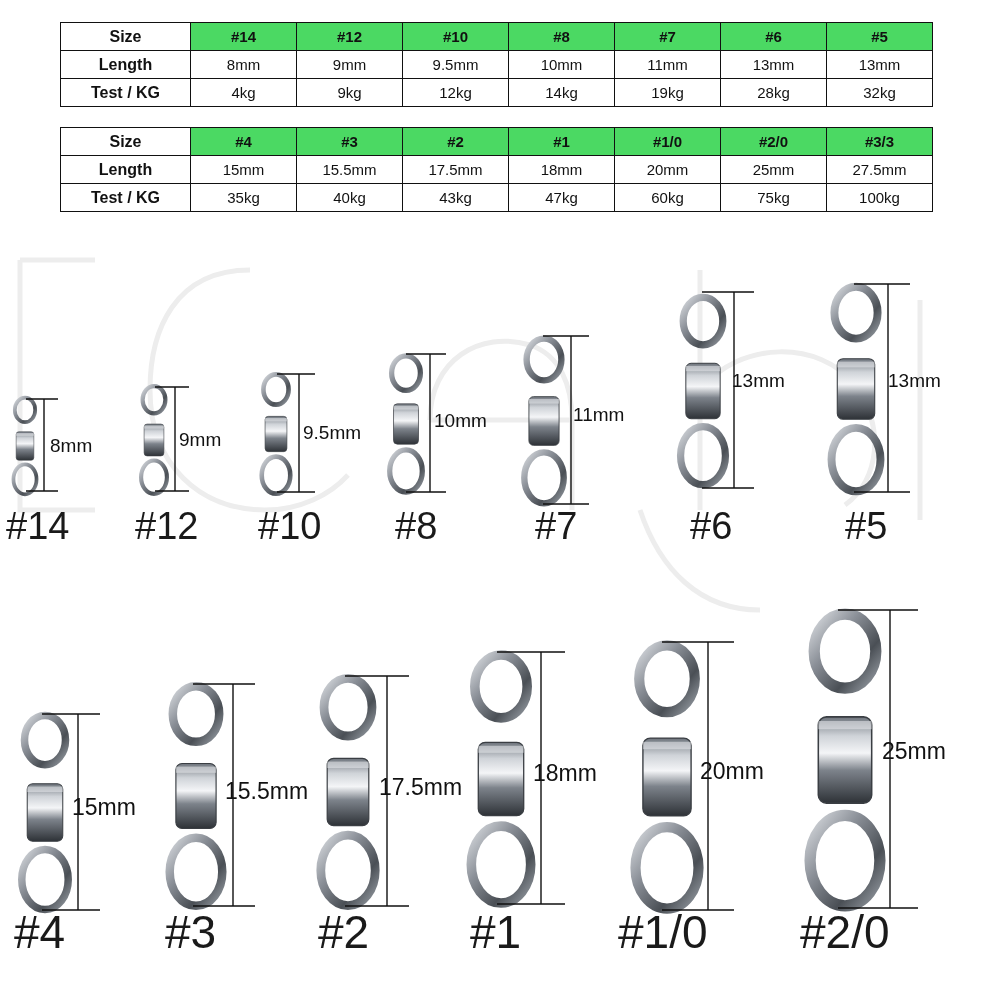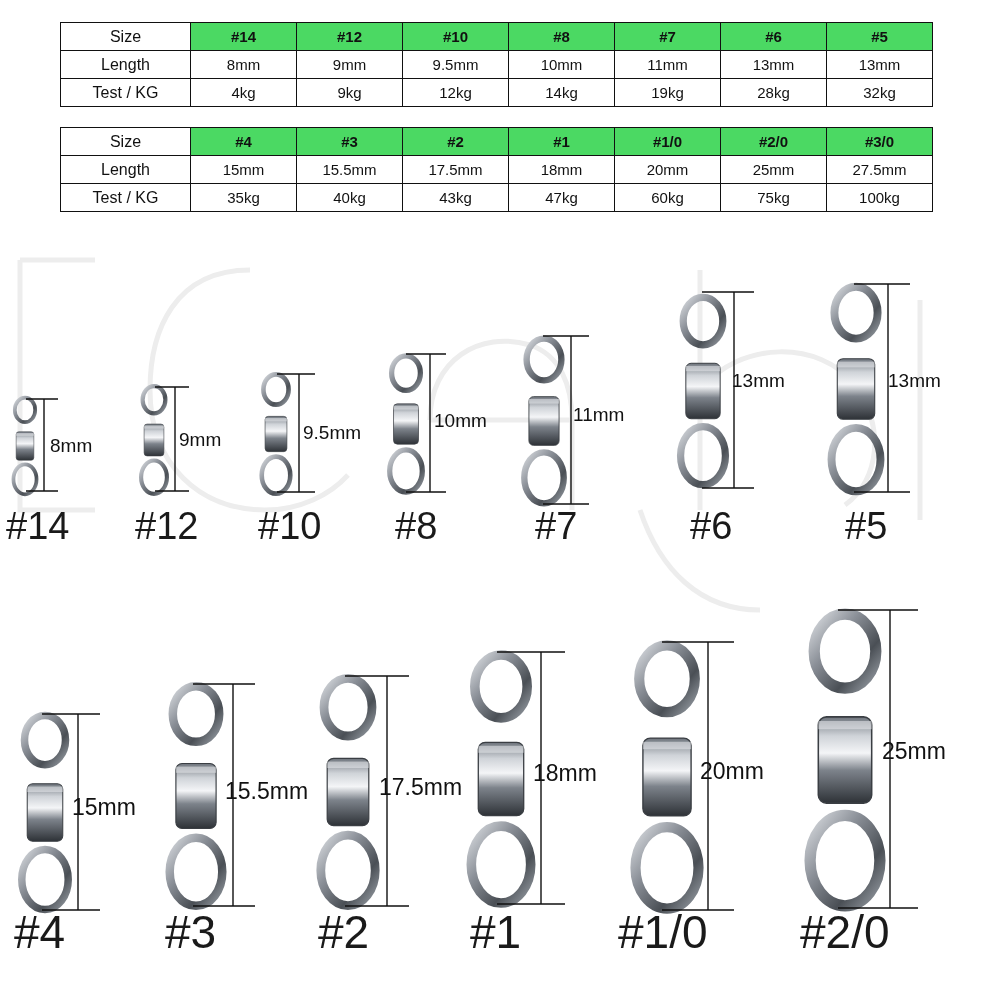--- a/index.html
+++ b/index.html
@@ -27,21 +27,21 @@
     border:1px solid #111;
     height:27px;
     text-align:center;
     vertical-align:middle;
     font-size:15px;
     font-weight:normal;
     padding:0 2px;
   }
   table.spec td.rowhead {
     width:125px;
-    font-weight:normal;
+    font-weight:bold;
     font-size:16px;
   }
   table.spec td.datacell { width:101px; }
   table.spec tr.head td.datacell {
     background:#4bd963;
     font-weight:bold;
   }
 
   
   .row { position:absolute; z-index:1; }
@@ -122,21 +122,21 @@
   <table class="spec">
     <tbody>
         <tr class="head">
       <td class="rowhead">Size</td>
       <td class="datacell">#4</td>
       <td class="datacell">#3</td>
       <td class="datacell">#2</td>
       <td class="datacell">#1</td>
       <td class="datacell">#1/0</td>
       <td class="datacell">#2/0</td>
-      <td class="datacell">#3/0</td>
+      <td class="datacell">#3/3</td>
     </tr>
     <tr>
       <td class="rowhead">Length</td>
       <td class="datacell">15mm</td>
       <td class="datacell">15.5mm</td>
       <td class="datacell">17.5mm</td>
       <td class="datacell">18mm</td>
       <td class="datacell">20mm</td>
       <td class="datacell">25mm</td>
       <td class="datacell">27.5mm</td>

